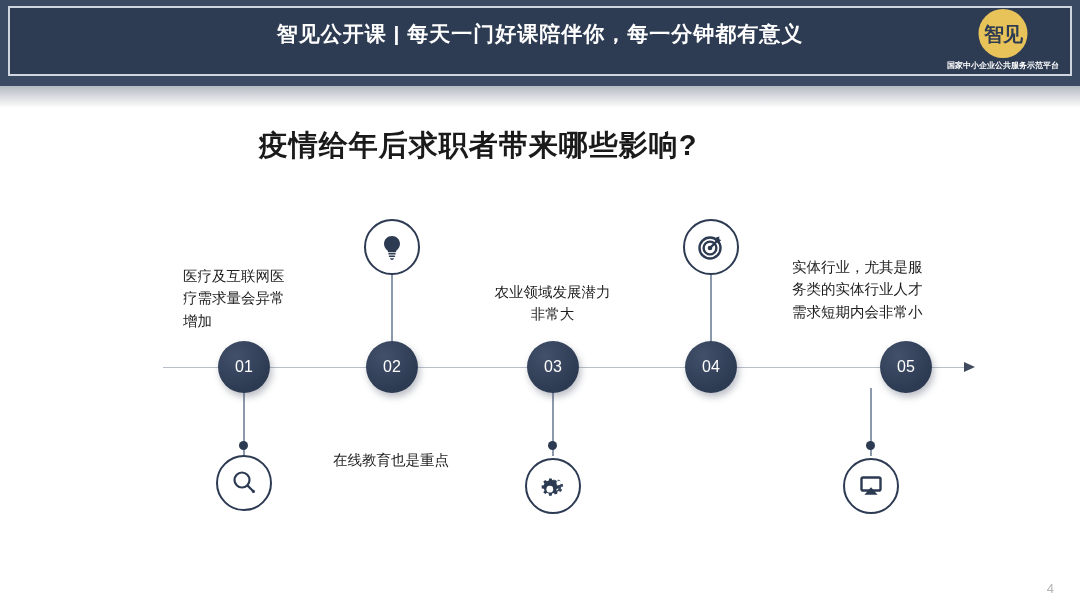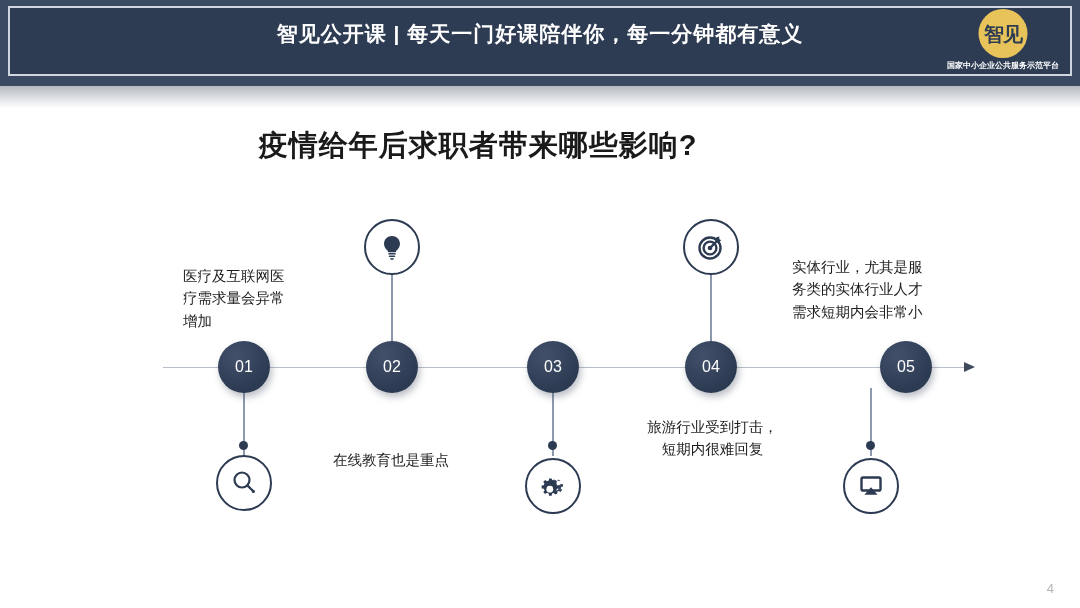--- a/index.html
+++ b/index.html
@@ -264,37 +264,37 @@
   <div class="connector-line" style="left:552px; top:390px; height:66px;"></div>
   <div class="connector-dot" style="left:548px; top:441px;"></div>
   <div class="icon-ring" style="left:525px; top:458px;">
     <svg viewBox="0 0 32 32" fill="#2c3a52">
       <path d="M13.6 13.1l1.5-.5-.2-2.3 2.4-.8 1.2 2 1.6-.1 1-1.8 2.2 1.2-.6 2.1 1 1.2 2.1-.2.4 2.5-2 .7-.4 1.5 1.4 1.5-1.6 1.9-2-1-1.3.8-.1 2.2-2.5.2-.7-2.1-1.5-.4-1.6 1.5-1.9-1.7 1-2-.7-1.4-2.2-.2.1-2.5 2.1-.6.5-1.5zM18.5 14.7a3 3 0 1 0 .2 6 3 3 0 0 0-.2-6z" opacity="0.92"></path>
       <path d="M8.2 16.4l2.5-.3.9-2-1.4-2.1 2.3-2.2 2 1.5 2.1-.8.4-2.5h3.1l.4 2.5 2.1.9 2.1-1.5 2.1 2.2-1.5 2.1.8 2 2.4.4v3.1l-2.4.4-.9 2.1 1.5 2-2.2 2.2-2.1-1.5-2 .8-.4 2.4h-3.1l-.4-2.4-2.1-.9-2 1.5-2.2-2.2 1.5-2-.8-2-2.4-.4z" transform="translate(-2.5 1.5) scale(0.86)"></path>
       <circle cx="12.8" cy="19.2" r="3.4" fill="#ffffff"></circle>
       <circle cx="21.6" cy="13.0" r="2.2" fill="#ffffff"></circle>
     </svg>
   </div>
+  <div class="node-caption cap-center" style="left:450px; top:281px; width:205px;">农业领域发展潜力
+非常大</div>
 
   <div class="node-circle" style="left:685px; top:341px;">
     <span>04</span>
   </div>
   <div class="connector-line" style="left:710px; top:262px; height:80px;"></div>
   <div class="connector-dot" style="left:706px; top:258px;"></div>
   <div class="icon-ring" style="left:683px; top:219px;">
     <svg viewBox="0 0 32 32" fill="none" stroke="#2c3a52">
       <circle cx="15" cy="17" r="10.5" stroke-width="2.4"></circle>
       <circle cx="15" cy="17" r="6.4" stroke-width="2.4"></circle>
       <circle cx="15" cy="17" r="2.3" fill="#2c3a52" stroke="none"></circle>
       <path d="M15 17l8.5-8.5" stroke-width="2.4" stroke-linecap="round"></path>
       <path d="M21.6 6.2l2.9-.6-.6 2.9 2.4.4-3.1 3.1-3.8-3.8z" fill="#2c3a52" stroke="none"></path>
     </svg>
   </div>
-  <div class="node-caption cap-center" style="left:610px; top:416px; width:205px;">旅游行业受到打击，
-短期内很难回复</div>
 
   <div class="node-circle" style="left:880px; top:341px;">
     <span>05</span>
   </div>
   <div class="connector-line" style="left:870px; top:388px; height:68px;"></div>
   <div class="connector-dot" style="left:866px; top:441px;"></div>
   <div class="icon-ring" style="left:843px; top:458px;">
     <svg viewBox="0 0 32 32" fill="none" stroke="#2c3a52">
       <rect x="6.5" y="7.5" width="19" height="13" rx="1.6" stroke-width="2.4"></rect>
       <path d="M16 17.2l6.6 7.6H9.4z" fill="#2c3a52" stroke="none"></path>

